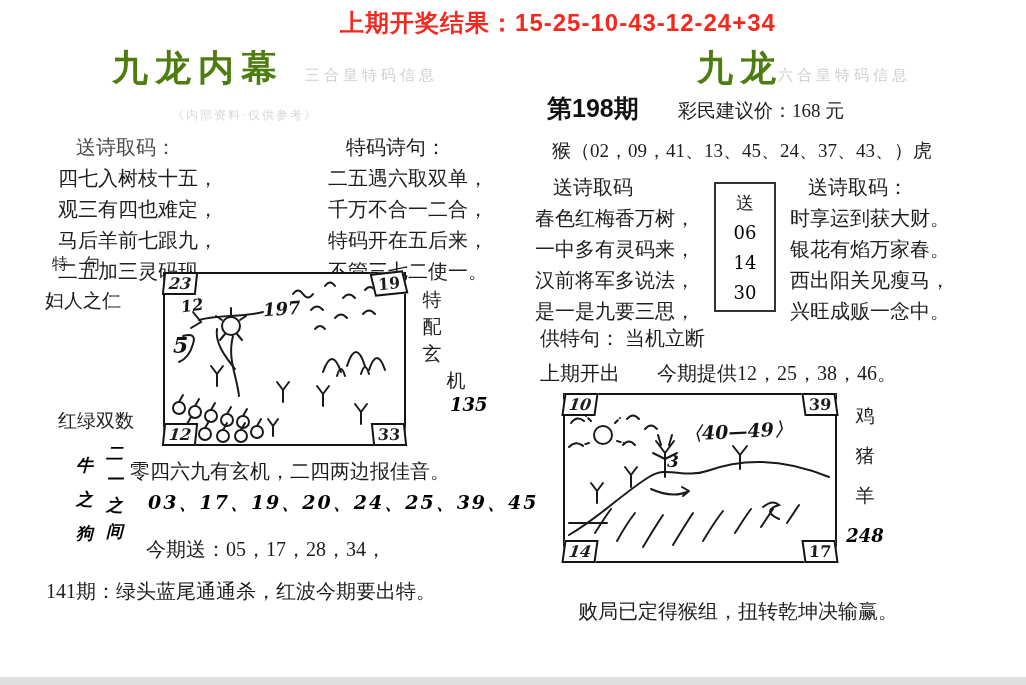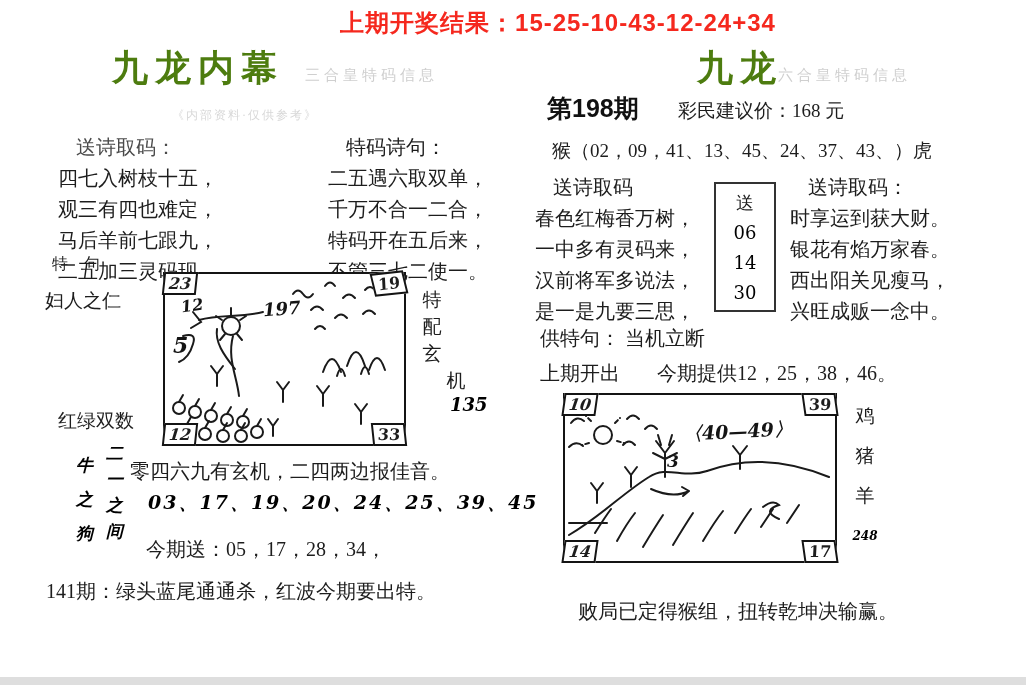--- a/index.html
+++ b/index.html
@@ -227,19 +227,19 @@
     <div class="corner" style="left:-2px;bottom:-2px;transform:skewX(-8deg);">14</div>
     <div class="corner" style="right:-2px;bottom:-2px;transform:skewX(8deg);">17</div>
     <div class="note" style="left:118px;top:24px;font-size:19px;transform:rotate(-3deg);">〈40—49〉</div>
     <div class="note" style="left:102px;top:56px;font-size:17px;">3</div>
   </div>
 
   <div class="abs" style="left:845px;top:396px;width:40px;">
     <div class="side-label">鸡</div>
     <div class="side-label">猪</div>
     <div class="side-label">羊</div>
-    <div class="side-label hand" style="font-size:12px;">248</div>
+    <div class="side-label hand" style="font-size:18px;">248</div>
   </div>
 
   <div class="abs body-line" style="left:578px;top:598px;">败局已定得猴组，扭转乾坤决输赢。</div>
 
   <div class="abs bottom-strip"></div>
 </div>
 
 </body></html>

